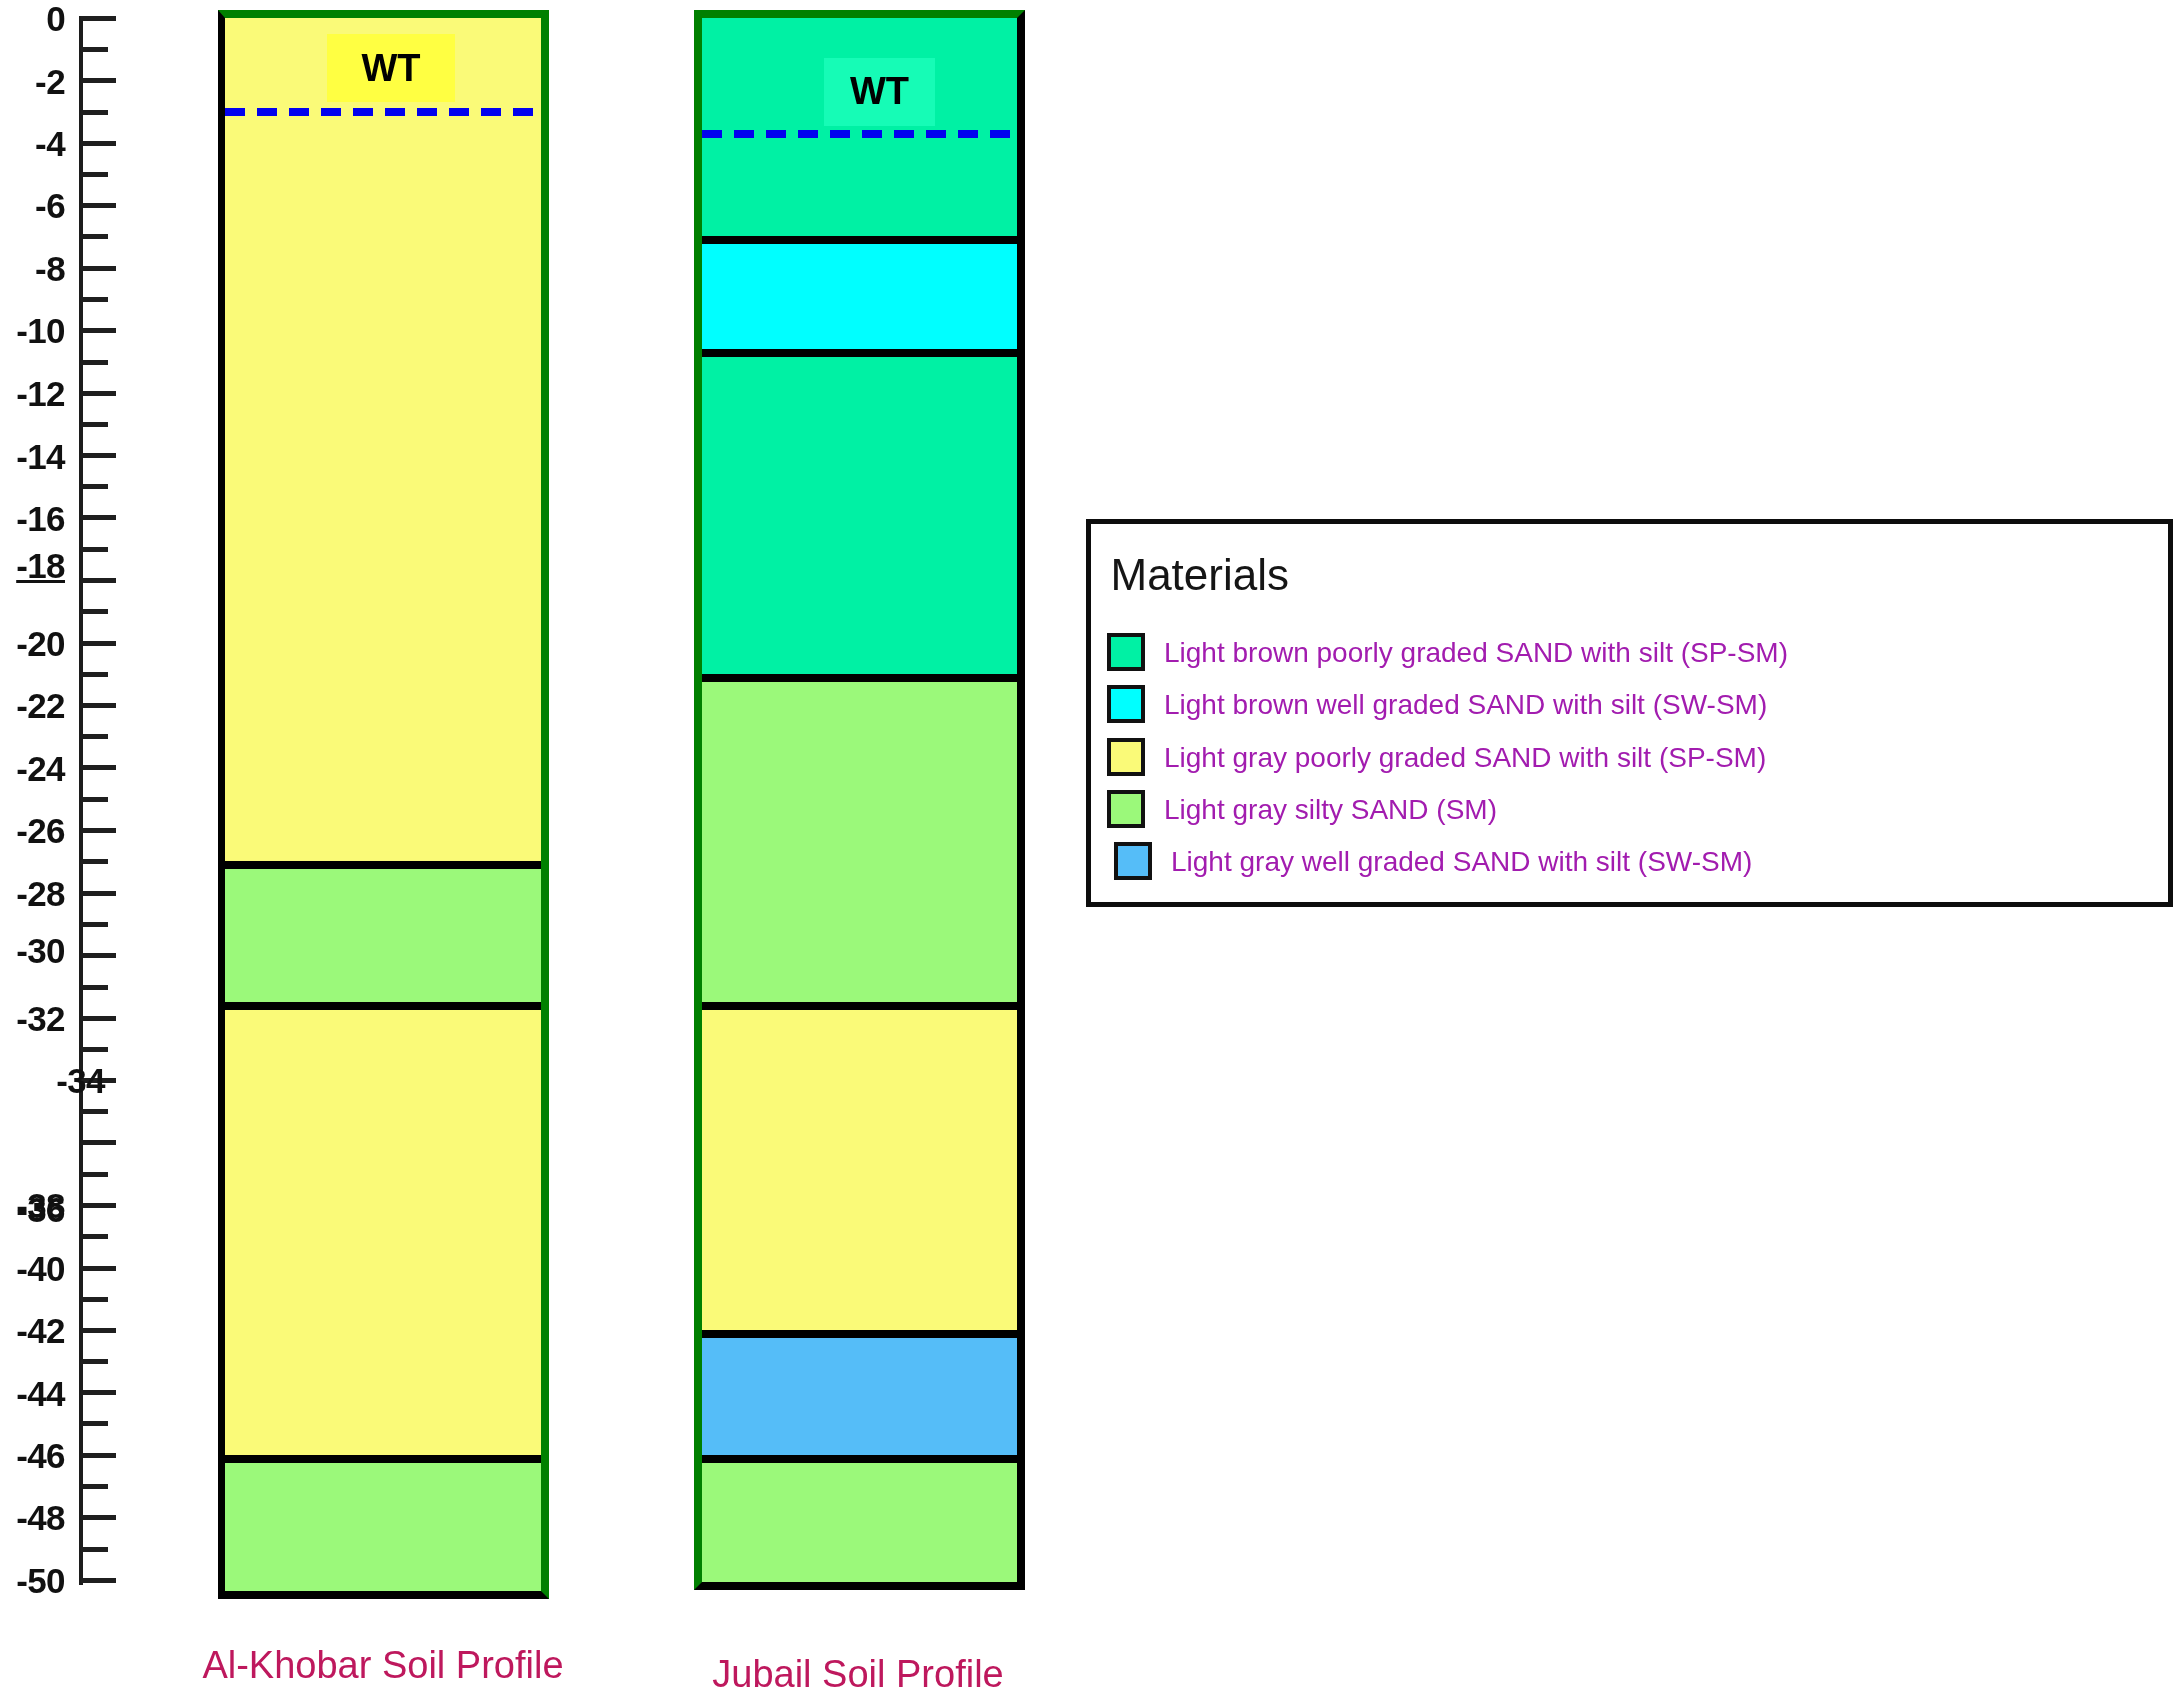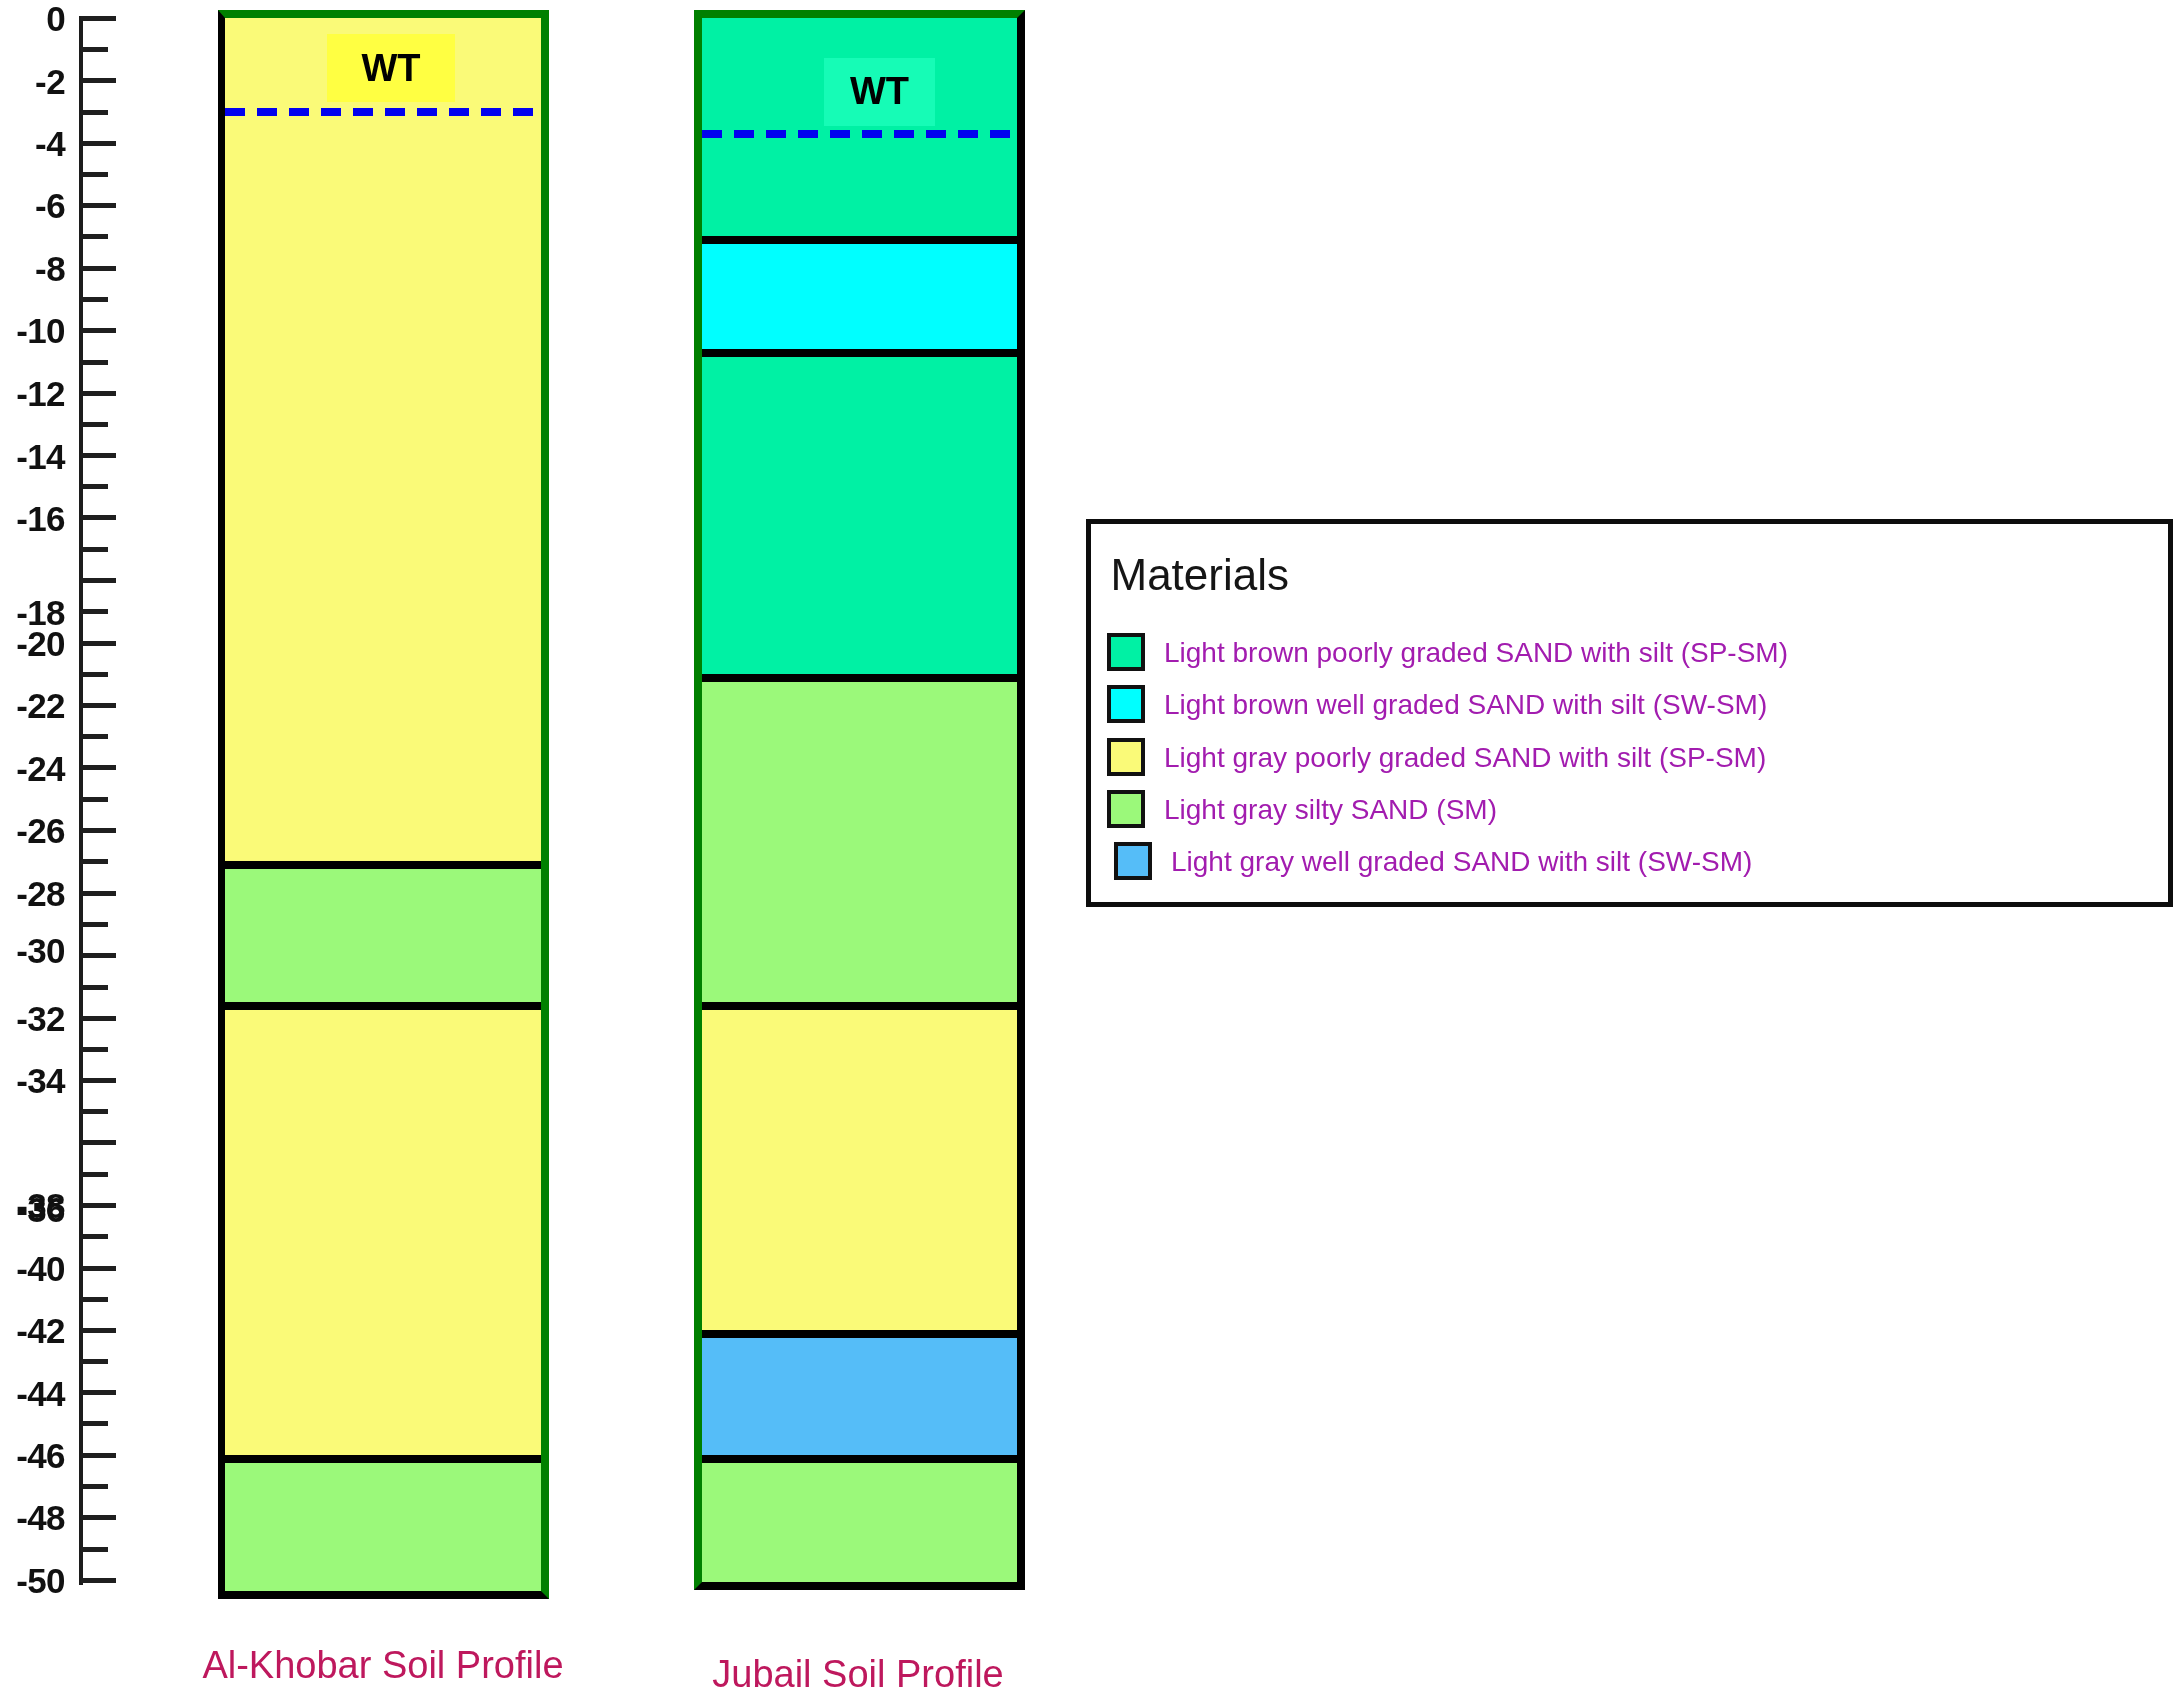--- a/index.html
+++ b/index.html
@@ -65,21 +65,21 @@
       <div class="abs tick" style="left: 81px; top: 391px; width: 35px;"></div>
       <div class="abs tick-label" style="top: 375px;">-12</div>
       <div class="abs tick" style="left: 81px; top: 422px; width: 27px;"></div>
       <div class="abs tick" style="left: 81px; top: 453px; width: 35px;"></div>
       <div class="abs tick-label" style="top: 438px;">-14</div>
       <div class="abs tick" style="left: 81px; top: 484px; width: 27px;"></div>
       <div class="abs tick" style="left: 81px; top: 515px; width: 35px;"></div>
       <div class="abs tick-label" style="top: 500px;">-16</div>
       <div class="abs tick" style="left: 81px; top: 547px; width: 27px;"></div>
       <div class="abs tick" style="left: 81px; top: 578px; width: 35px;"></div>
-      <div class="abs tick-label" style="top: 594px;">-18</div>
+      <div class="abs tick-label" style="top: 547px; text-decoration: underline;">-18</div>
       <div class="abs tick" style="left: 81px; top: 609px; width: 27px;"></div>
       <div class="abs tick" style="left: 81px; top: 641px; width: 35px;"></div>
       <div class="abs tick-label" style="top: 625px;">-20</div>
       <div class="abs tick" style="left: 81px; top: 672px; width: 27px;"></div>
       <div class="abs tick" style="left: 81px; top: 703px; width: 35px;"></div>
       <div class="abs tick-label" style="top: 687px;">-22</div>
       <div class="abs tick" style="left: 81px; top: 734px; width: 27px;"></div>
       <div class="abs tick" style="left: 81px; top: 765px; width: 35px;"></div>
       <div class="abs tick-label" style="top: 750px;">-24</div>
       <div class="abs tick" style="left: 81px; top: 797px; width: 27px;"></div>
@@ -89,21 +89,21 @@
       <div class="abs tick" style="left: 81px; top: 891px; width: 35px;"></div>
       <div class="abs tick-label" style="top: 875px;">-28</div>
       <div class="abs tick" style="left: 81px; top: 922px; width: 27px;"></div>
       <div class="abs tick" style="left: 81px; top: 953px; width: 35px;"></div>
       <div class="abs tick-label" style="top: 932px;">-30</div>
       <div class="abs tick" style="left: 81px; top: 985px; width: 27px;"></div>
       <div class="abs tick" style="left: 81px; top: 1016px; width: 35px;"></div>
       <div class="abs tick-label" style="top: 1000px;">-32</div>
       <div class="abs tick" style="left: 81px; top: 1047px; width: 27px;"></div>
       <div class="abs tick" style="left: 81px; top: 1078px; width: 35px;"></div>
-      <div class="abs tick-label" style="top: 1062px;">-34</div>
+      <div class="abs tick-label" style="top: 1062px; margin-left: 40px;">-34</div>
       <div class="abs tick" style="left: 81px; top: 1109px; width: 27px;"></div>
       <div class="abs tick" style="left: 81px; top: 1140px; width: 35px;"></div>
       <div class="abs tick-label" style="top: 1191px;">-36</div>
       <div class="abs tick" style="left: 81px; top: 1172px; width: 27px;"></div>
       <div class="abs tick" style="left: 81px; top: 1203px; width: 35px;"></div>
       <div class="abs tick-label" style="top: 1187px;">-38</div>
       <div class="abs tick" style="left: 81px; top: 1234px; width: 27px;"></div>
       <div class="abs tick" style="left: 81px; top: 1266px; width: 35px;"></div>
       <div class="abs tick-label" style="top: 1250px;">-40</div>
       <div class="abs tick" style="left: 81px; top: 1297px; width: 27px;"></div>

